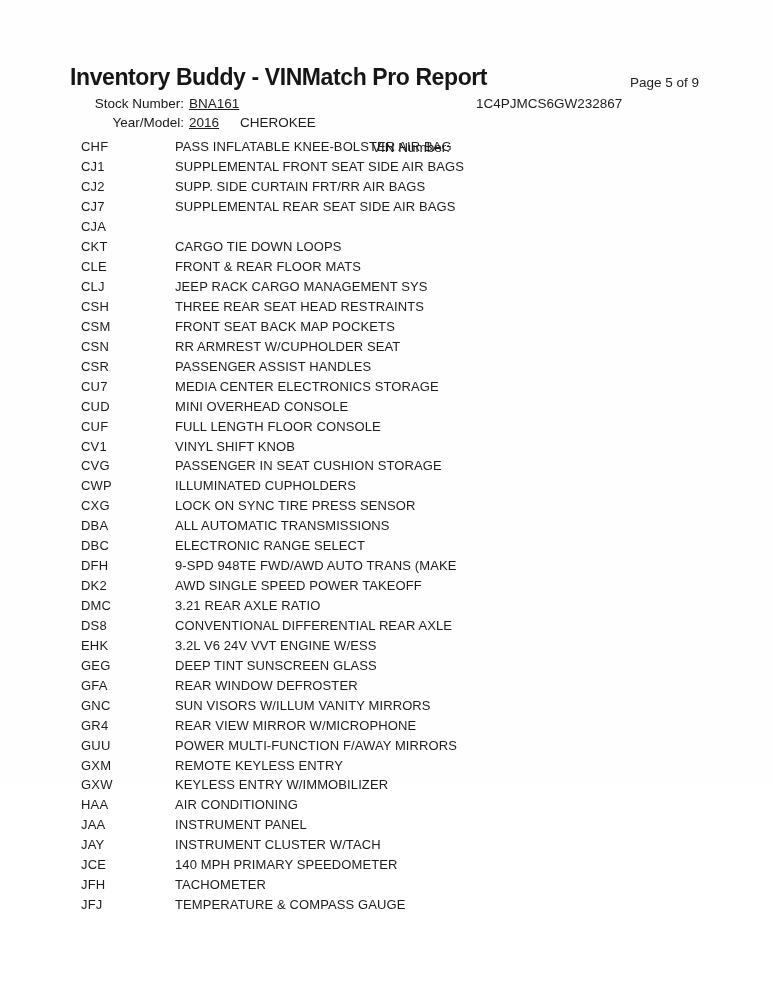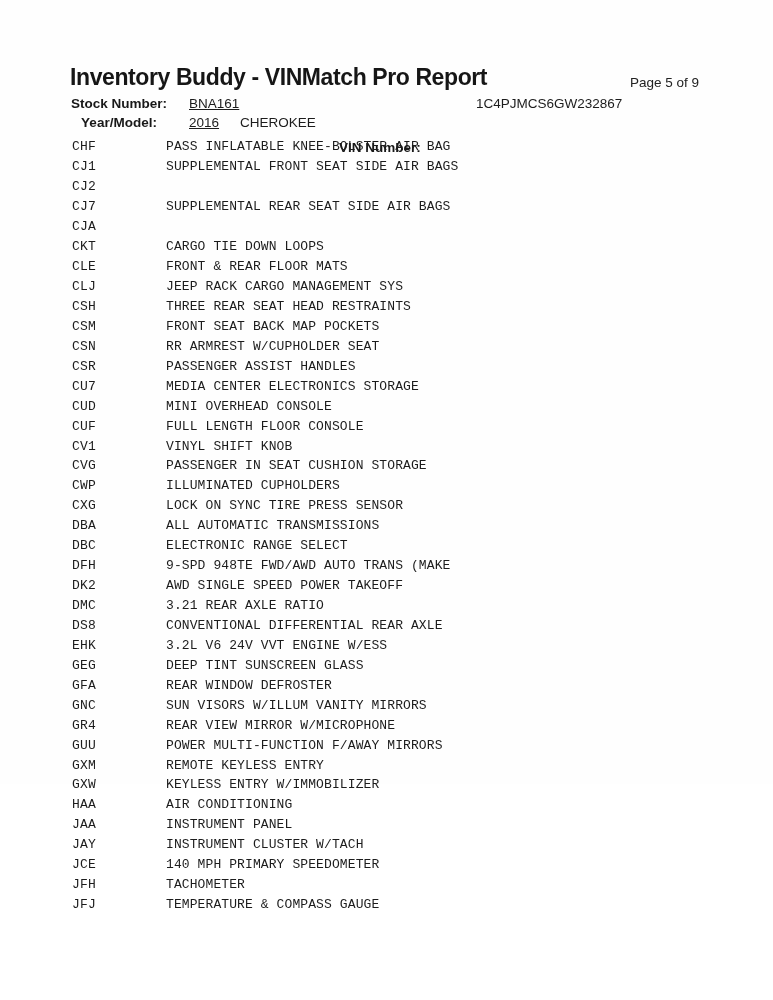--- a/index.html
+++ b/index.html
@@ -29,35 +29,34 @@
     left: 630px; top: 75px;
     font-size: 13.5px;
     color: #222;
     white-space: nowrap;
   }
   .hdr-row { position: absolute; height: 15px; font-size: 13.5px; white-space: nowrap; }
   .hdr-row-1 { top: 96px; left: 0; width: 773px; }
   .hdr-row-2 { top: 115px; left: 0; width: 773px; }
   .hdr-label {
     position: absolute;
-    font-weight: bold;
+    font-weight: normal;
     color: #181818;
-    text-align: center;
+    text-align: right;
     width: 130px;
   }
   .lbl-stock, .lbl-yearmodel { left: 54px; }
   .val-stock, .val-year { position: absolute; left: 189px; color: #1c1c1c; text-decoration: underline; }
   .val-model { position: absolute; left: 240px; color: #1c1c1c; }
   .lbl-vin { left: 310px; width: 140px; margin-top: 44px; }
   .val-vin { position: absolute; left: 476px; color: #1c1c1c; }
   .options-list {
     position: absolute;
-    left: 72px; top: 137px;
+    left: 81px; top: 137px;
     width: 640px;
-    font-family: Liberation Mono, monospace;
   }
   .option-row {
     display: flex;
     align-items: center;
     height: 19.95px;
     font-size: 13px;
     color: #1c1c1c;
     white-space: nowrap;
   }
   .option-code {
@@ -98,20 +97,21 @@
     <span class="option-desc">PASS INFLATABLE KNEE-BOLSTER AIR BAG</span>
   </div>
 
   <div class="option-row">
     <span class="option-code">CJ1</span>
     <span class="option-desc">SUPPLEMENTAL FRONT SEAT SIDE AIR BAGS</span>
   </div>
 
   <div class="option-row">
     <span class="option-code">CJ2</span>
+    <span class="option-desc">SUPP. SIDE CURTAIN FRT/RR AIR BAGS</span>
   </div>
 
   <div class="option-row">
     <span class="option-code">CJ7</span>
     <span class="option-desc">SUPPLEMENTAL REAR SEAT SIDE AIR BAGS</span>
   </div>
 
   <div class="option-row">
     <span class="option-code">CJA</span>
   </div>

